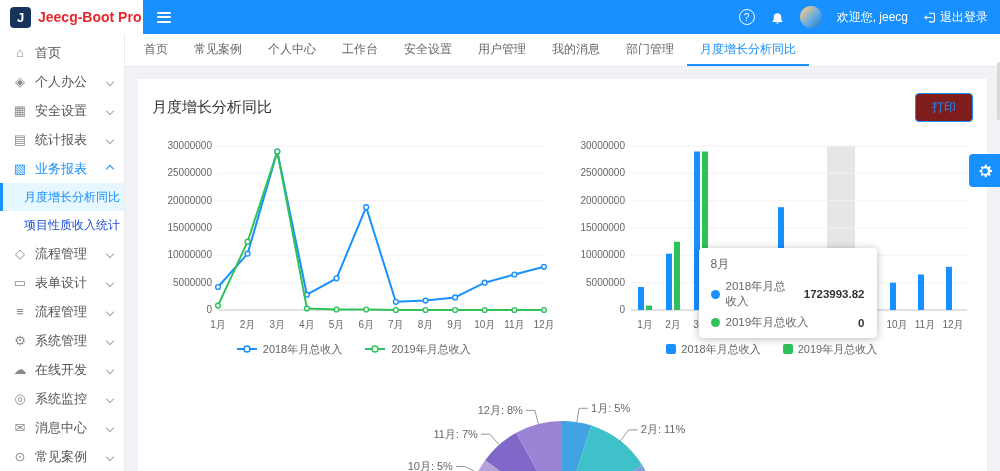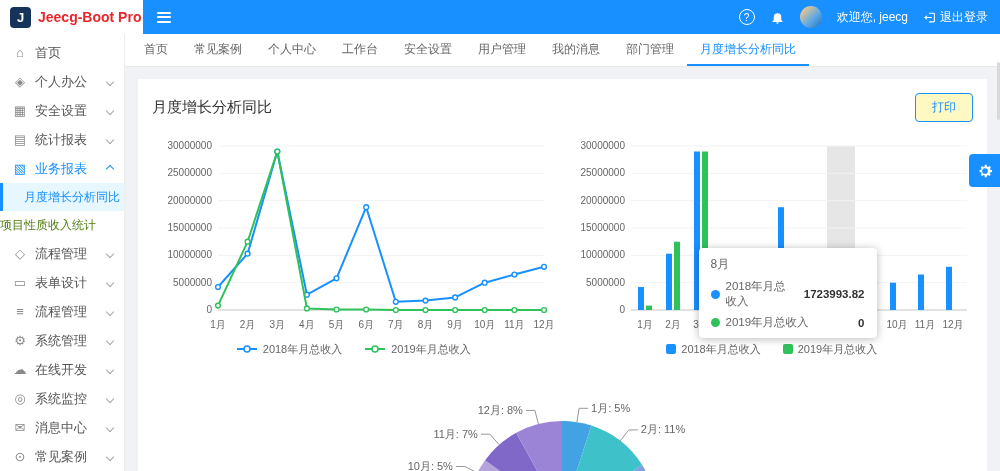--- a/index.html
+++ b/index.html
@@ -21,33 +21,33 @@
   .logout{display:inline-flex;align-items:center;gap:4px;cursor:pointer;white-space:nowrap;}
   
   .sidebar{position:fixed;left:0;top:34px;bottom:0;width:125px;background:#fff;border-right:1px solid #ededed;padding-top:4px;overflow:hidden;z-index:50;}
   .side-item{display:flex;align-items:center;height:29px;padding-left:12px;font-size:13px;color:#555;cursor:pointer;white-space:nowrap;}
   .s-icon{width:16px;margin-right:7px;color:#8a8a8a;font-size:13px;text-align:center;}
   .caret{width:6px;height:6px;border-right:1.5px solid #a6a6a6;border-bottom:1.5px solid #a6a6a6;margin-left:auto;margin-right:11px;}
   .caret.down{transform:rotate(45deg);}
   .caret.up{transform:rotate(-135deg);border-color:#1890ff;}
   .parent-active{color:#1890ff;}
   .parent-active .s-icon{color:#1890ff;}
-  .side-sub{height:28px;line-height:28px;font-size:12px;color:#4d7c0f;cursor:pointer;white-space:nowrap;}
+  .side-sub{height:28px;line-height:28px;padding-left:24px;font-size:12px;color:#1d4ed8;cursor:pointer;white-space:nowrap;}
   .side-sub.active{background:#e6f7ff;color:#1890ff;border-left:3px solid #1890ff;padding-left:21px;}
   
   .tabsbar{position:fixed;left:125px;right:0;top:34px;height:33px;background:#fff;border-bottom:1px solid #e8e8e8;display:flex;padding-left:6px;z-index:40;}
   #tabs{display:flex;}
   .tab{padding:0 13px;line-height:31px;font-size:12px;color:#666;cursor:pointer;white-space:nowrap;}
   .tab.active{color:#1890ff;border-bottom:2px solid #1890ff;}
   
   .main{position:fixed;left:125px;right:0;top:67px;bottom:0;background:#f0f2f5;padding:12px 13px;overflow:hidden;}
   .card{background:#fff;padding:14px;height:640px;}
   .card-head{display:flex;justify-content:space-between;align-items:center;}
   .card-title{font-size:15px;color:#333;font-weight:500;}
-  .print-btn{background:#fef9c3;border:1px solid #1890ff;color:#1890ff;border-radius:4px;font-size:12px;padding:5px 16px;cursor:pointer;font-family:inherit;}
+  .print-btn{background:#7f1d1d;border:1px solid #1890ff;color:#1890ff;border-radius:4px;font-size:12px;padding:5px 16px;cursor:pointer;font-family:inherit;}
   .charts-row{display:flex;gap:16px;margin-top:14px;}
   .chart-wrap{flex:1;position:relative;}
   svg.chart{display:block;}
   .legend{display:flex;justify-content:center;gap:22px;margin-top:4px;font-size:11px;color:#666;align-items:center;height:18px;}
   .lg-item{display:inline-flex;align-items:center;gap:5px;cursor:pointer;}
   .sq{width:10px;height:10px;border-radius:2px;display:inline-block;}
   .tooltip{position:absolute;left:128px;top:112px;width:178px;background:#fff;border-radius:4px;box-shadow:0 1px 8px rgba(0,0,0,.28);padding:8px 12px;z-index:5;}
   .tt-title{font-size:12px;color:#666;}
   .tt-row{display:flex;align-items:center;font-size:11.5px;color:#666;margin-top:6px;}
   .tt-dot{width:9px;height:9px;border-radius:50%;margin-right:6px;flex:none;}

